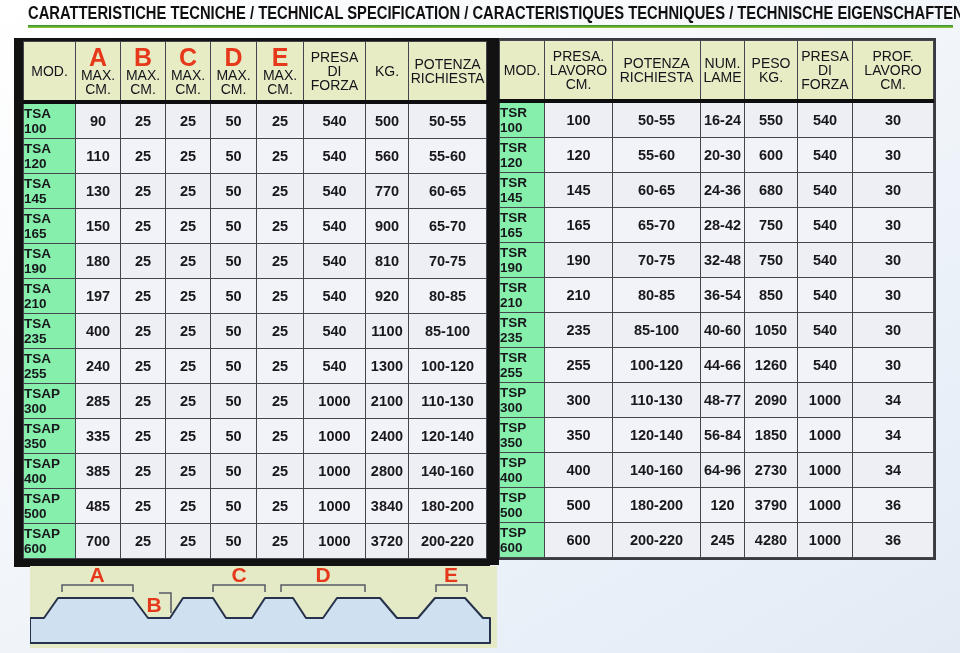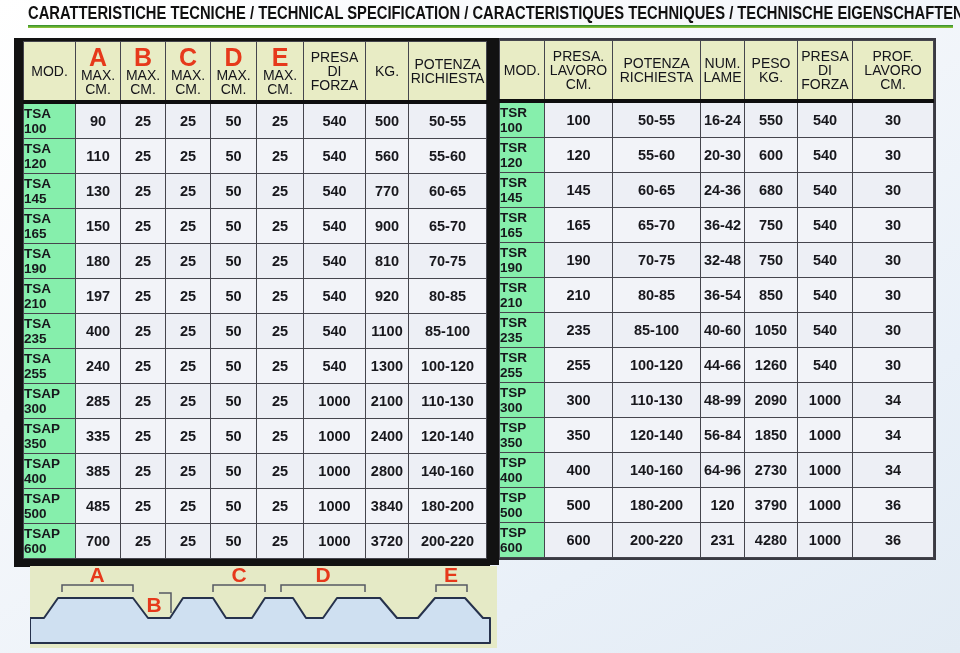--- a/index.html
+++ b/index.html
@@ -374,21 +374,21 @@
             <td>540</td>
             <td>30</td>
           </tr>
           <tr>
             <th class="mod">
               <div>TSR</div>
               <div>165</div>
             </th>
             <td>165</td>
             <td>65-70</td>
-            <td>36-42</td>
+            <td>28-42</td>
             <td>750</td>
             <td>540</td>
             <td>30</td>
           </tr>
           <tr>
             <th class="mod">
               <div>TSR</div>
               <div>190</div>
             </th>
             <td>190</td>
@@ -434,21 +434,21 @@
             <td>540</td>
             <td>30</td>
           </tr>
           <tr>
             <th class="mod">
               <div>TSP</div>
               <div>300</div>
             </th>
             <td>300</td>
             <td>110-130</td>
-            <td>48-99</td>
+            <td>48-77</td>
             <td>2090</td>
             <td>1000</td>
             <td>34</td>
           </tr>
           <tr>
             <th class="mod">
               <div>TSP</div>
               <div>350</div>
             </th>
             <td>350</td>
@@ -482,21 +482,21 @@
             <td>1000</td>
             <td>36</td>
           </tr>
           <tr>
             <th class="mod">
               <div>TSP</div>
               <div>600</div>
             </th>
             <td>600</td>
             <td>200-220</td>
-            <td>231</td>
+            <td>245</td>
             <td>4280</td>
             <td>1000</td>
             <td>36</td>
           </tr>
         </tbody>
     </table>
   </div>
 </div>
 
 <div class="diagram">

